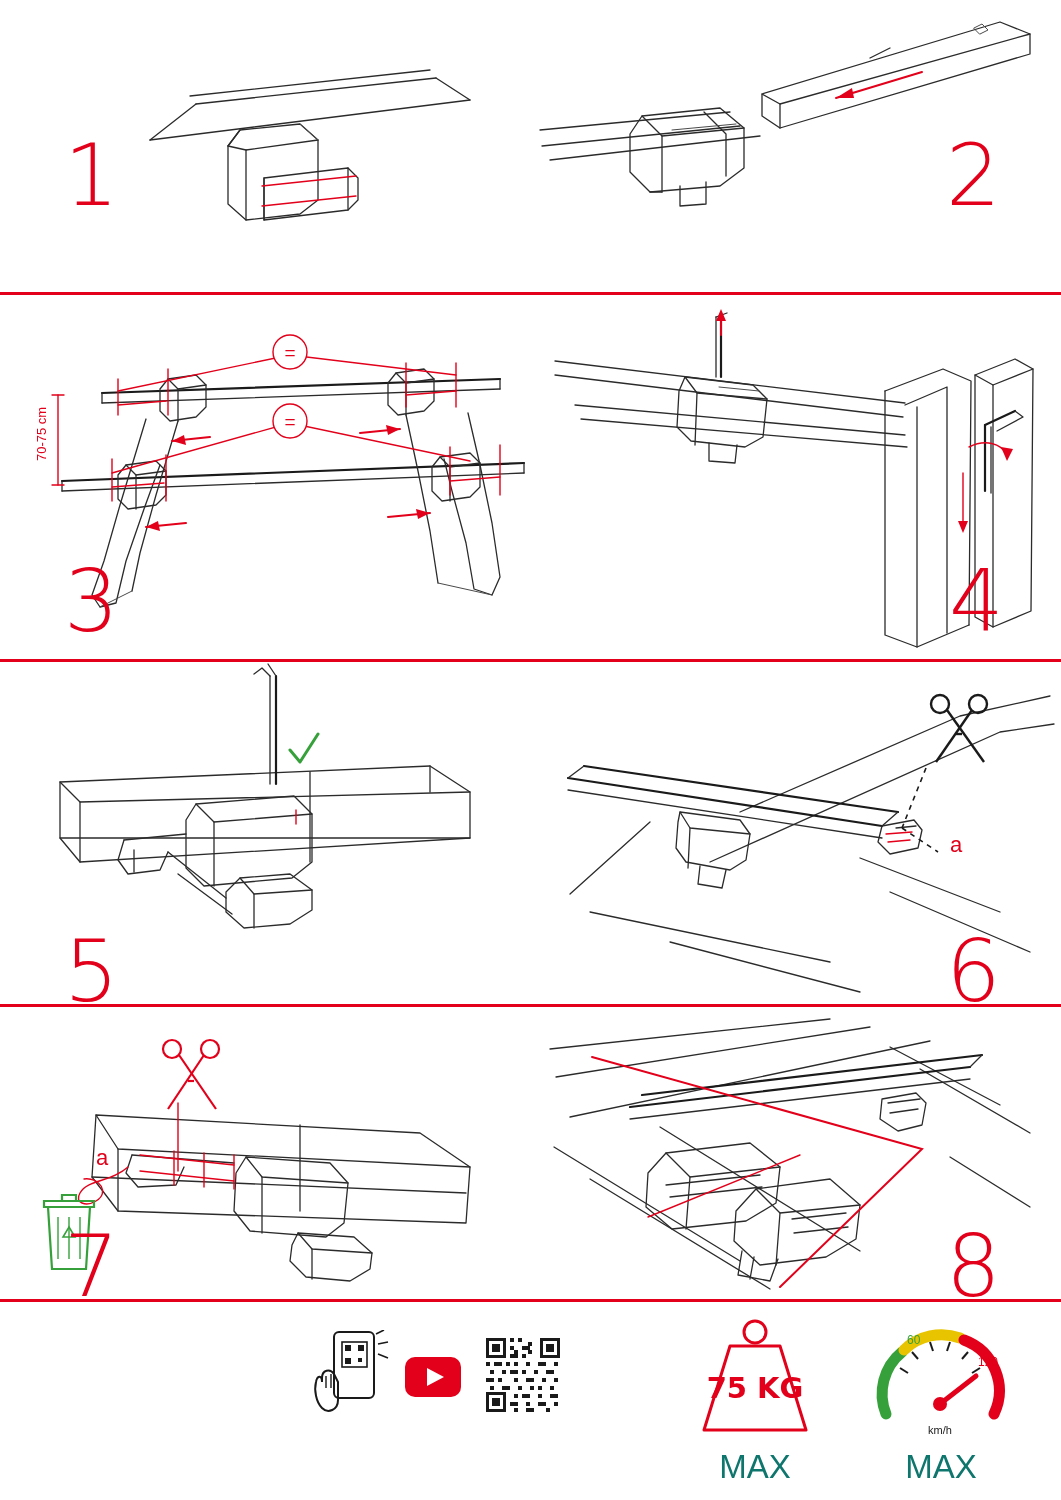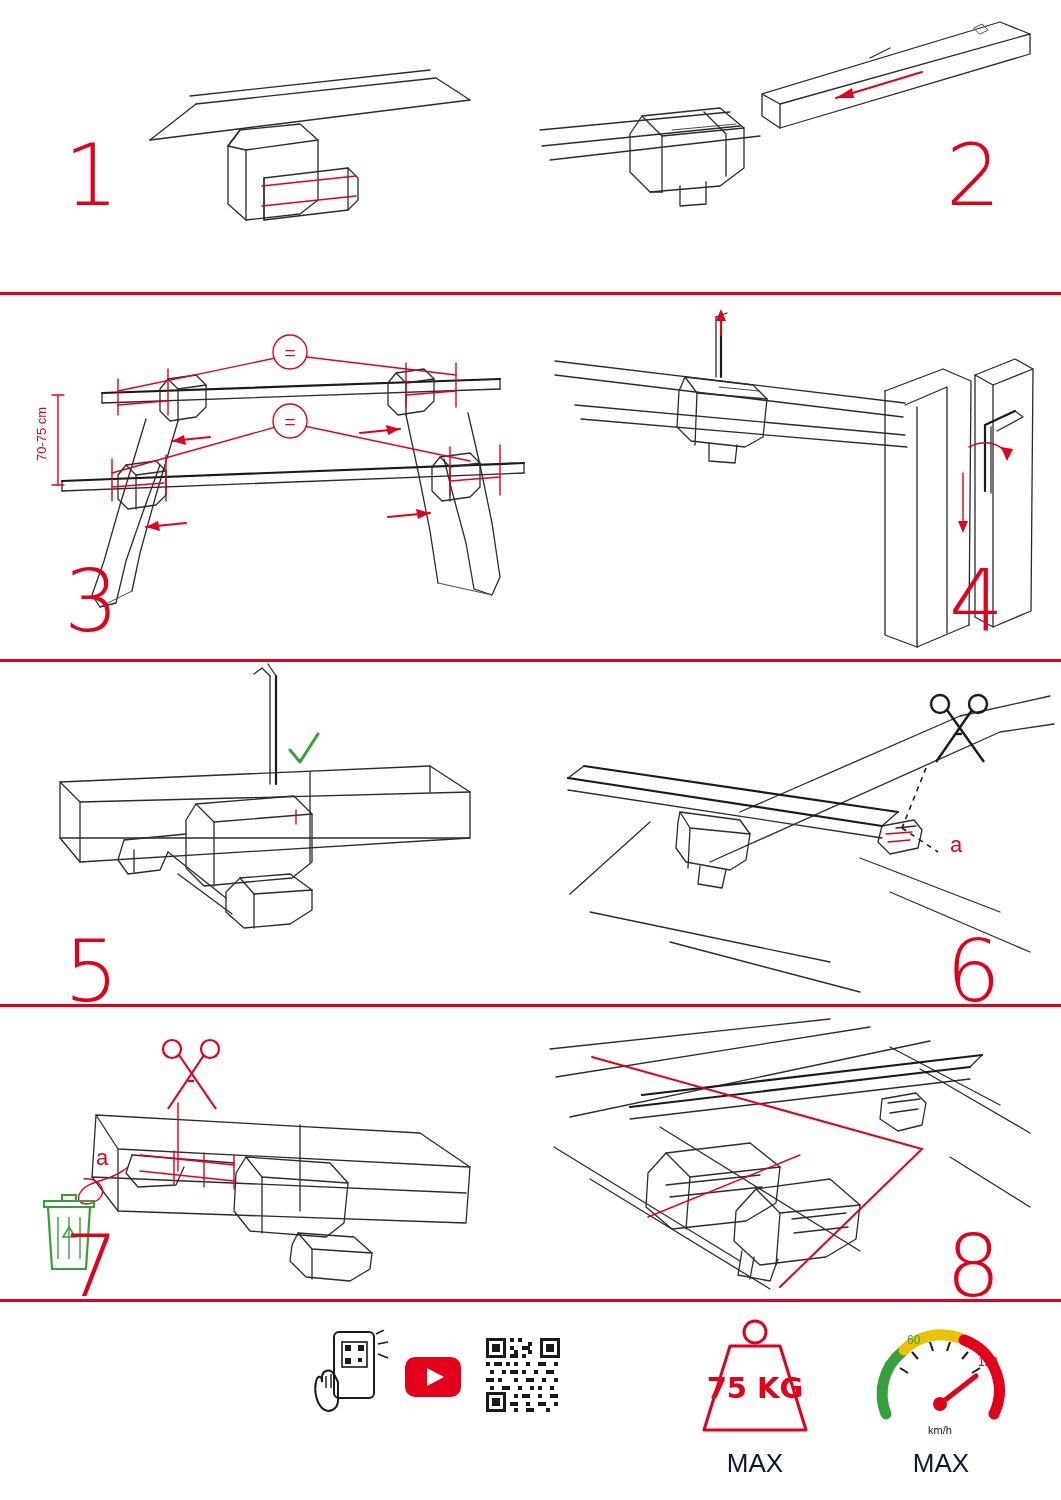--- a/index.html
+++ b/index.html
@@ -22,21 +22,21 @@
   .red{fill:none;stroke:#e2001a;stroke-width:1.4;stroke-linecap:round;}
   .red-b{fill:none;stroke:#e2001a;stroke-width:2;stroke-linecap:round;}
   .red-f{fill:#e2001a;}
   .grn{fill:none;stroke:#36a13b;stroke-width:3;stroke-linecap:round;stroke-linejoin:round;}
 
   .dimtext{font-family:"Liberation Sans",sans-serif;font-size:13px;fill:#e2001a;}
   .lbl-a{font-family:"Liberation Sans",sans-serif;font-size:22px;fill:#e2001a;}
 
   
   .footer{position:absolute;left:0;top:1300px;width:1061px;height:200px;}
-  .maxlabel{position:absolute;font-family:"Liberation Sans",sans-serif;font-size:26px;color:#0f172a;}
+  .maxlabel{position:absolute;font-family:"Liberation Sans",sans-serif;font-size:33px;color:#0f766e;}
   .kgtext{font-family:"DejaVu Sans",sans-serif;font-size:29px;font-weight:bold;fill:#e2001a;}
   .kmh{font-family:"Liberation Sans",sans-serif;font-size:11px;fill:#1a1a1a;}
   .gnum{font-family:"Liberation Sans",sans-serif;font-size:12px;}
 </style>
 </head>
 <body>
 
 <div class="sheet">
 
   <div class="rule" style="top:292px;"></div>

